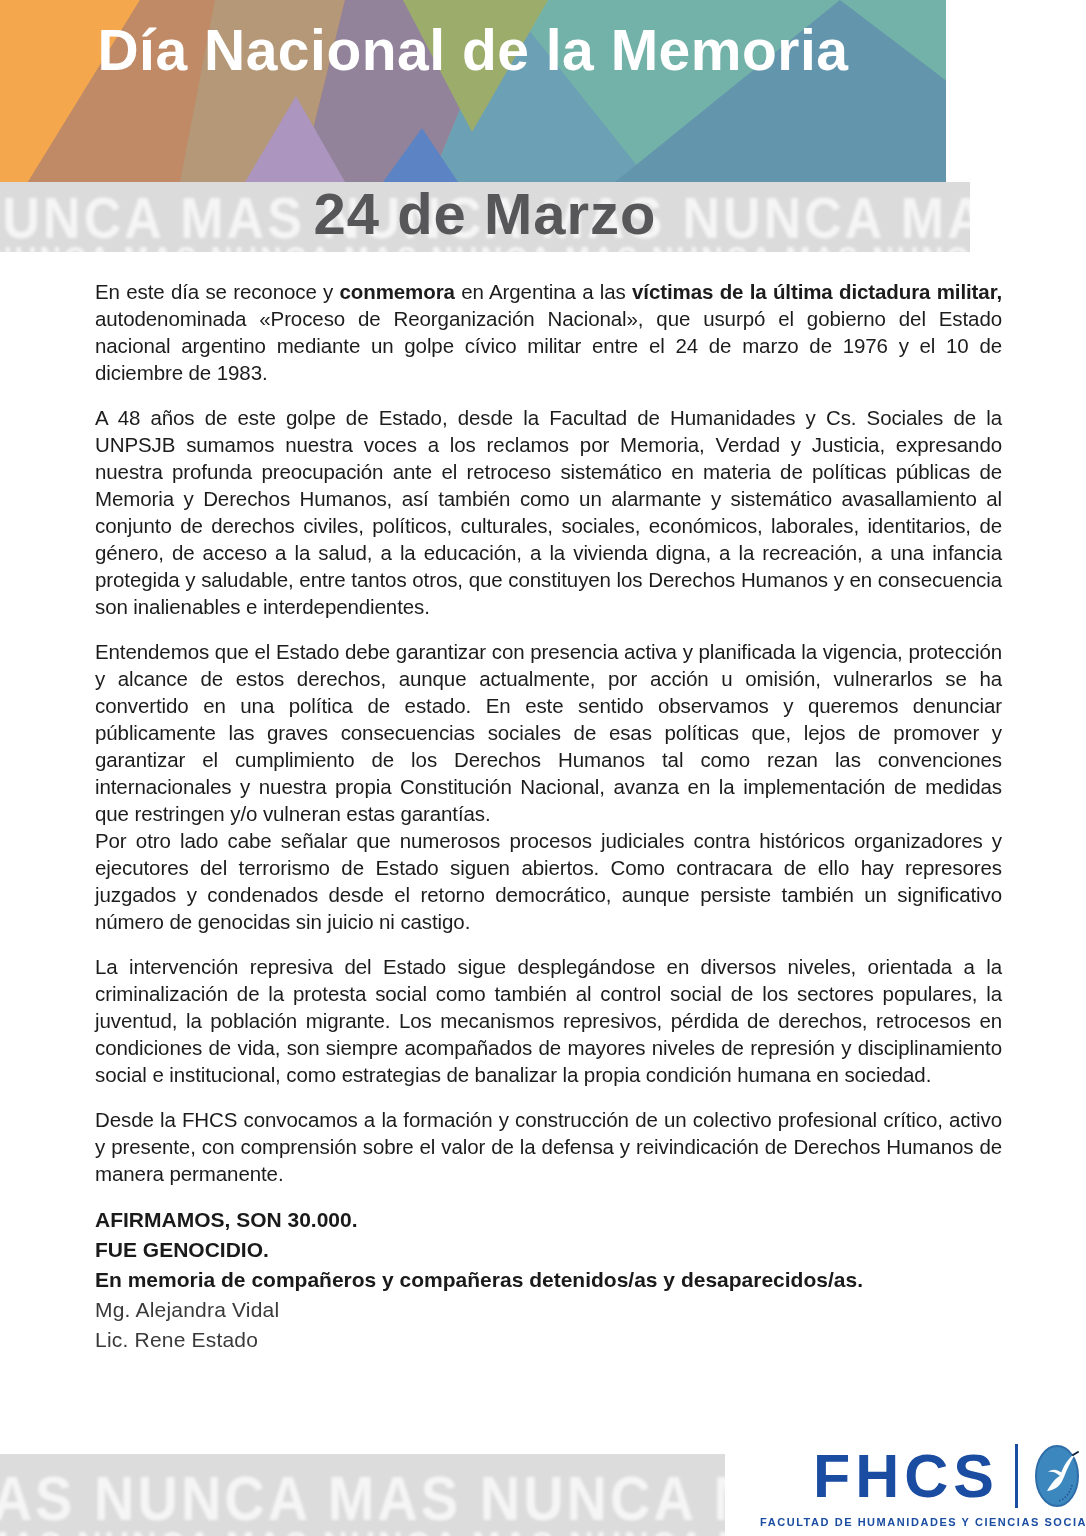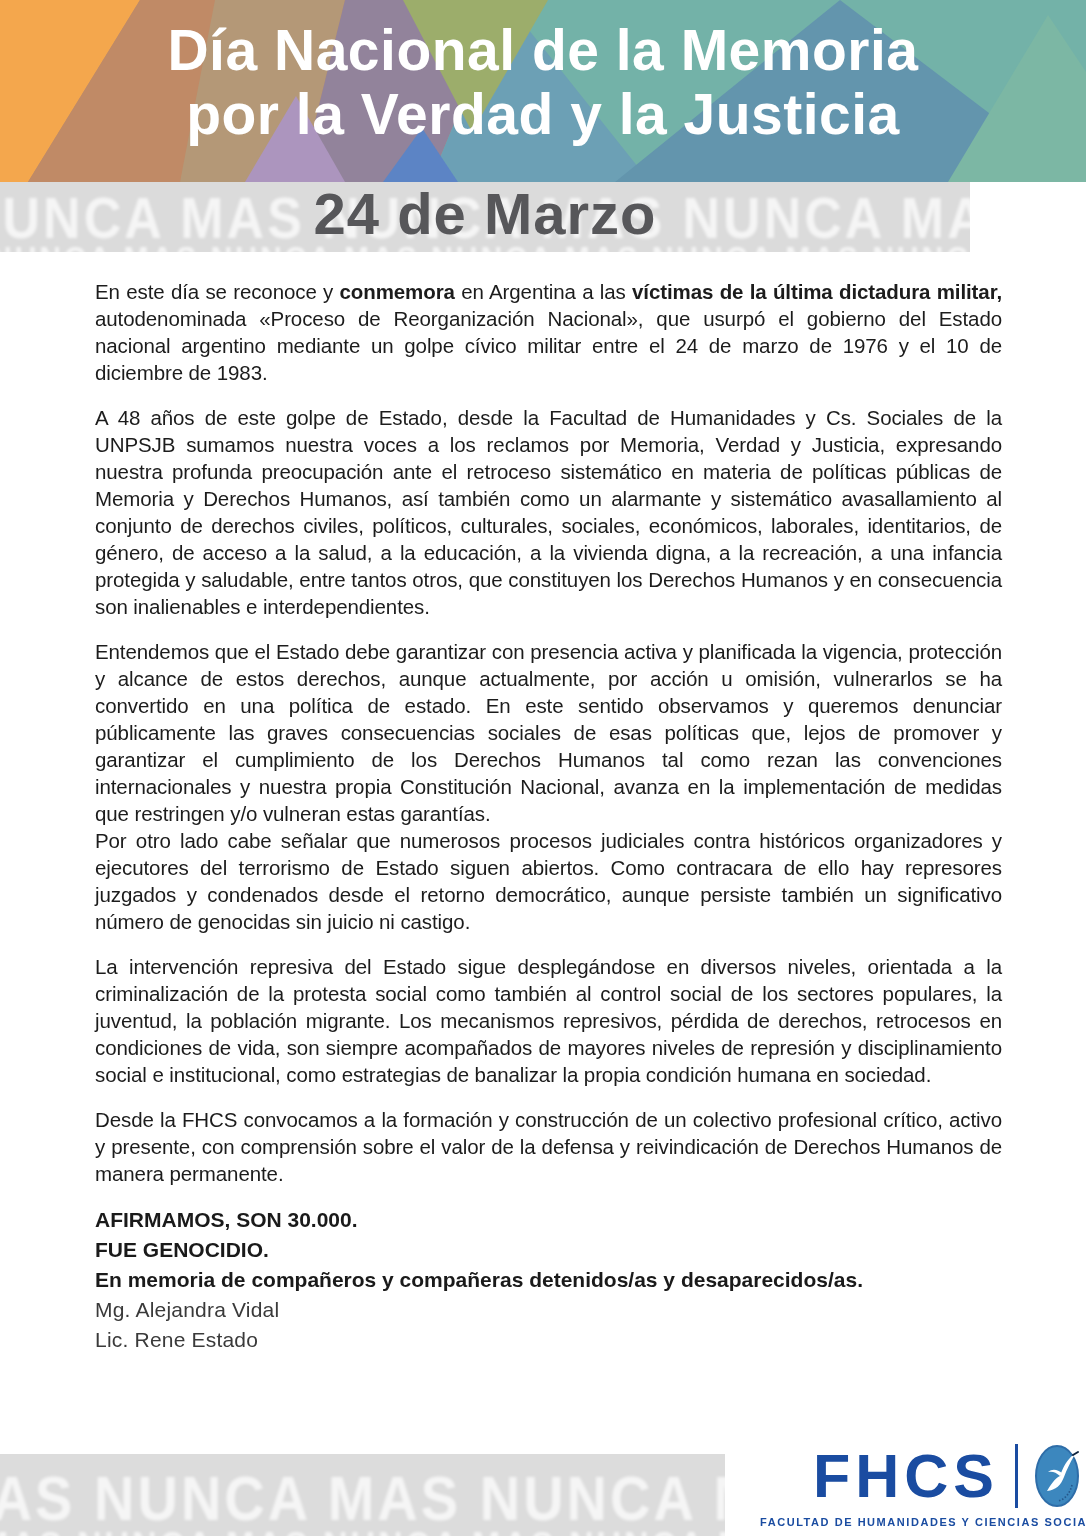--- a/index.html
+++ b/index.html
@@ -3,21 +3,21 @@
 <meta charset="utf-8">
 <style>
   html,body { margin:0; padding:0; background:#ffffff; }
   .page {
     position:relative; width:1086px; height:1536px; margin:0 auto;
     background:#ffffff; overflow:hidden;
     font-family:"Liberation Sans", sans-serif; color:#1c1c1c;
   }
 
   
-  .header-banner { position:relative; width:1086px; height:182px; overflow:hidden; }
+  .header-banner { position:relative; width:946px; height:182px; overflow:hidden; }
   .header-banner svg { position:absolute; inset:0; display:block; }
   .header-title {
     position:absolute; top:18px; left:0; width:100%;
     text-align:center; color:#ffffff; font-weight:700;
     font-size:57px; line-height:64px; letter-spacing:0.5px;
   }
 
   
   .date-band {
     position:relative; width:970px; height:70px; background:#dbdbdb; overflow:hidden;
@@ -82,21 +82,20 @@
       <polygon points="615,182 840,0 1080,182" fill="#6395ad"></polygon>
       <polygon points="948,182 1048,15 1086,72 1086,182" fill="#7cb7a4"></polygon>
       <polygon points="0,0 140,0 28,182 0,182" fill="#f4a74d"></polygon>
       <polygon points="140,0 215,0 180,182 28,182" fill="#c08a66"></polygon>
       <polygon points="403,0 548,0 472,132" fill="#9cad6b"></polygon>
       <polygon points="245,182 345,182 296,96" fill="#ac95be"></polygon>
       <polygon points="383,182 458,182 422,128" fill="#5c84c5"></polygon>
     </svg>
     <div class="header-title">
       <div>Día Nacional de la Memoria</div>
-      <div>por la Verdad y la Justicia</div>
     </div>
   </header>
 
   <div class="date-band">
     <div class="wm wm-row1">NUNCA MAS NUNCA MAS NUNCA MAS NUNCA MAS NUNCA MAS</div>
     <div class="wm wm-row2">NUNCA MAS NUNCA MAS NUNCA MAS NUNCA MAS NUNCA MAS</div>
     <div class="date-text">24 de Marzo</div>
   </div>
 
   <main class="body-text">

